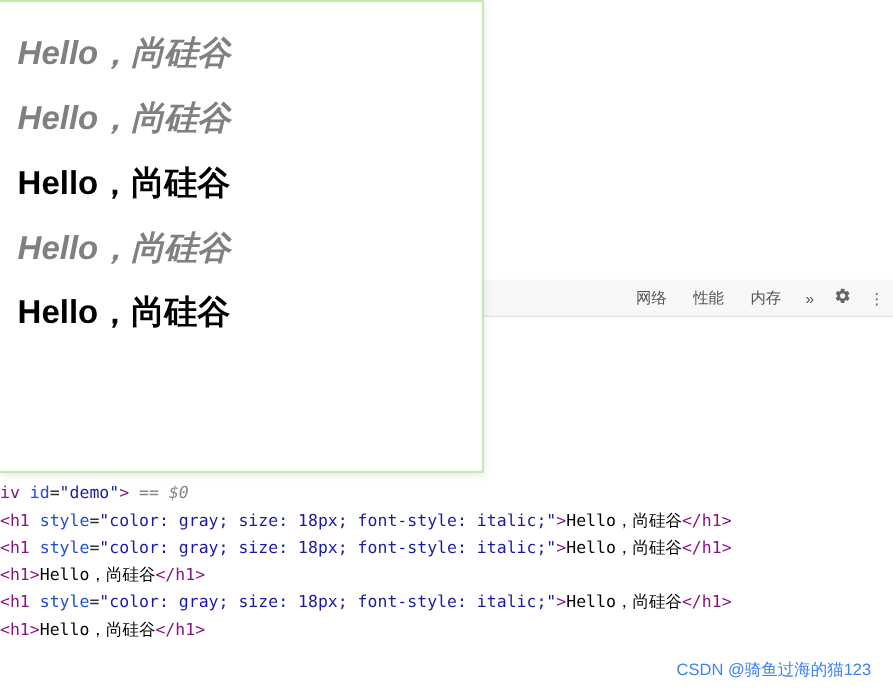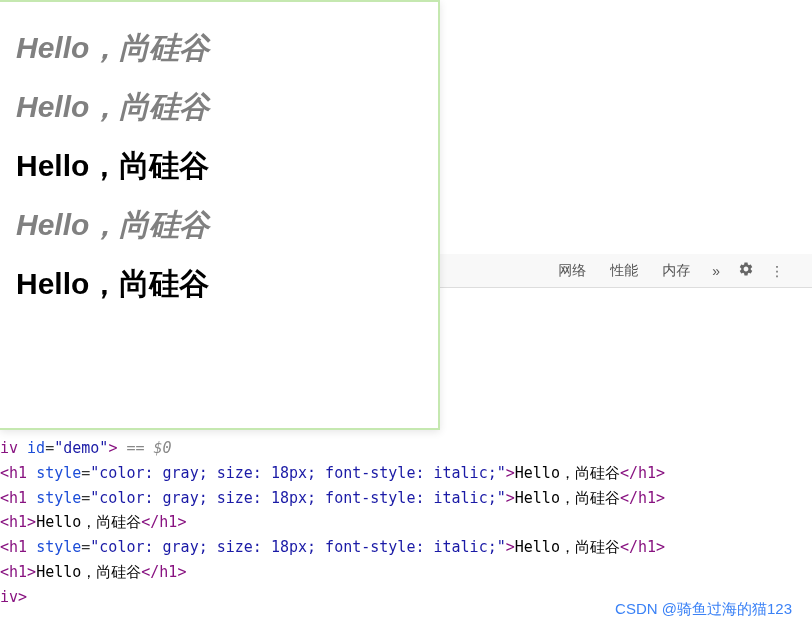--- a/index.html
+++ b/index.html
@@ -38,21 +38,21 @@
     .devtools-tabs {
       position: absolute;
       top: 254px;
       right: 0;
       left: 440px;
       height: 34px;
       border-bottom: 1px solid #ddd;
       display: flex;
       align-items: center;
       justify-content: flex-end;
-      padding-right: 20px;
+      padding-right: 0;
       font-size: 14px;
       color: #555;
       background: #f8f8f8;
       z-index: 5;
     }
     .devtools-tabs .tab {
       padding: 6px 12px;
     }
     .devtools-tabs .more {
       padding: 6px 10px;
@@ -117,16 +117,15 @@
   <span class="dots">⋮</span>
 </div>
 
 <div class="code-area">
   <div class="code-line"><span class="tag">iv </span><span class="attr-name">id</span><span class="attr-eq">=</span><span class="attr-value">"demo"</span><span class="tag">&gt; </span><span class="comment">== $0</span></div>
   <div class="code-line"><span class="tag">&lt;h1 </span><span class="attr-name">style</span><span class="attr-eq">=</span><span class="attr-value">"color: gray; size: 18px; font-style: italic;"</span><span class="tag">&gt;</span><span class="text-content">Hello，尚硅谷</span><span class="tag">&lt;/h1&gt;</span></div>
   <div class="code-line"><span class="tag">&lt;h1 </span><span class="attr-name">style</span><span class="attr-eq">=</span><span class="attr-value">"color: gray; size: 18px; font-style: italic;"</span><span class="tag">&gt;</span><span class="text-content">Hello，尚硅谷</span><span class="tag">&lt;/h1&gt;</span></div>
   <div class="code-line"><span class="tag">&lt;h1&gt;</span><span class="text-content">Hello，尚硅谷</span><span class="tag">&lt;/h1&gt;</span></div>
   <div class="code-line"><span class="tag">&lt;h1 </span><span class="attr-name">style</span><span class="attr-eq">=</span><span class="attr-value">"color: gray; size: 18px; font-style: italic;"</span><span class="tag">&gt;</span><span class="text-content">Hello，尚硅谷</span><span class="tag">&lt;/h1&gt;</span></div>
   <div class="code-line"><span class="tag">&lt;h1&gt;</span><span class="text-content">Hello，尚硅谷</span><span class="tag">&lt;/h1&gt;</span></div>
-  <div class="code-line"><span class="tag">iv&gt;</span></div>
 </div>
 
 <div class="watermark">CSDN @骑鱼过海的猫123</div>
 
 </body></html>

